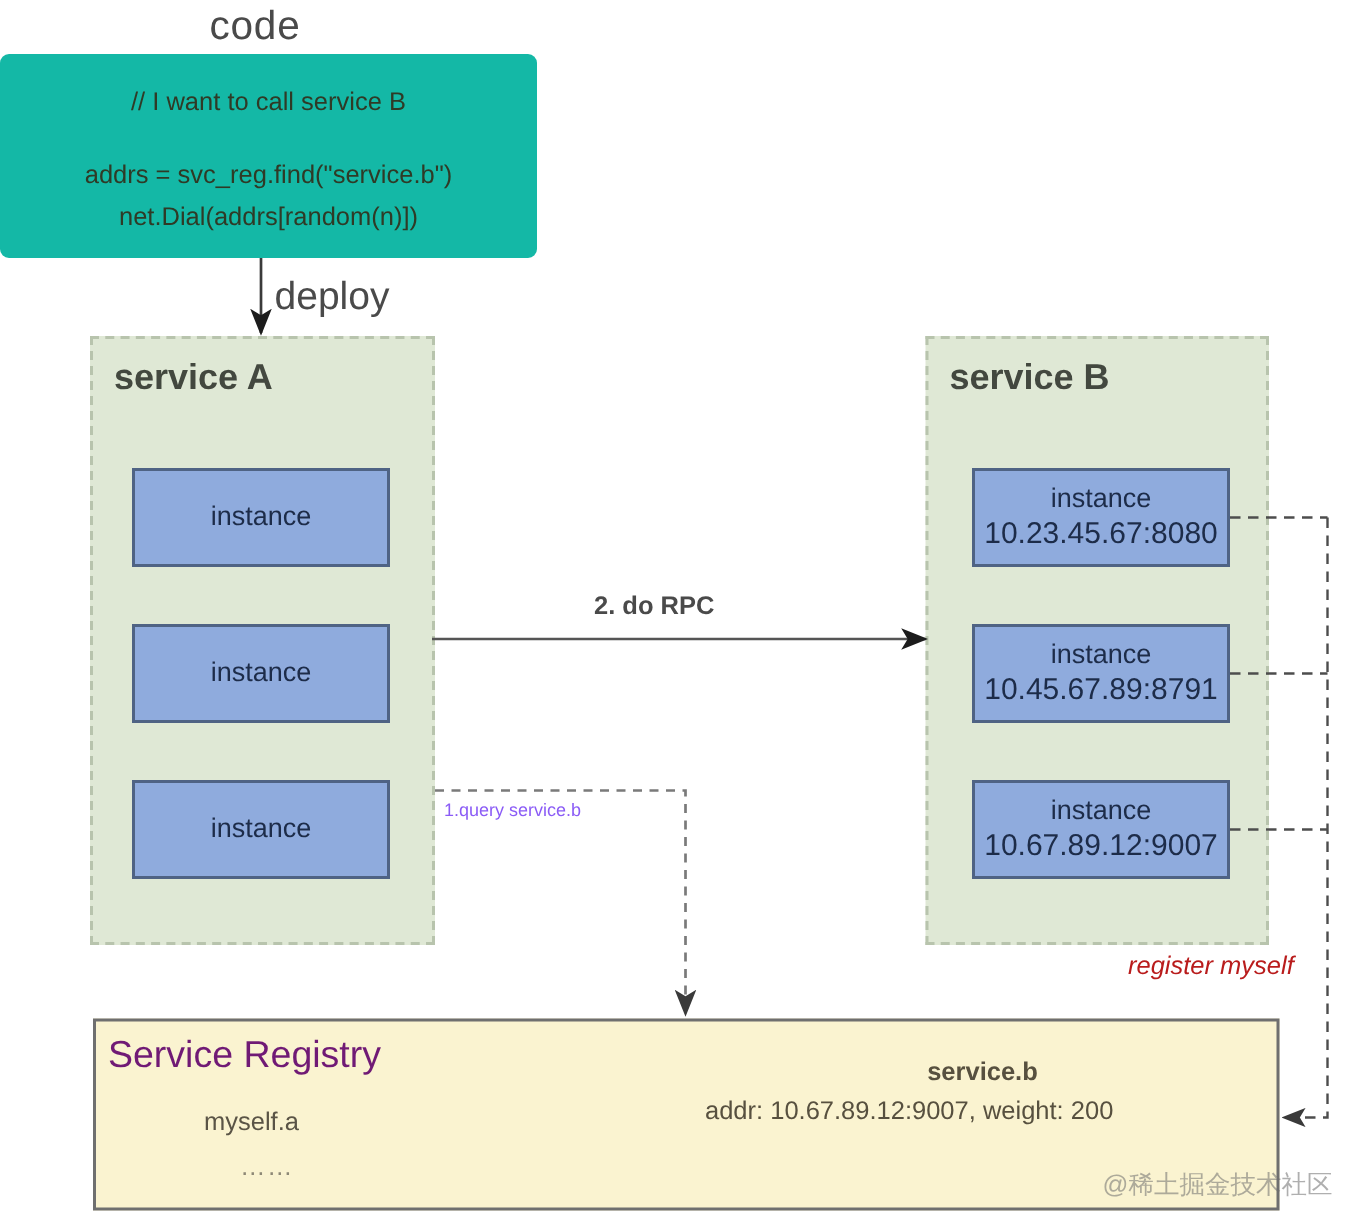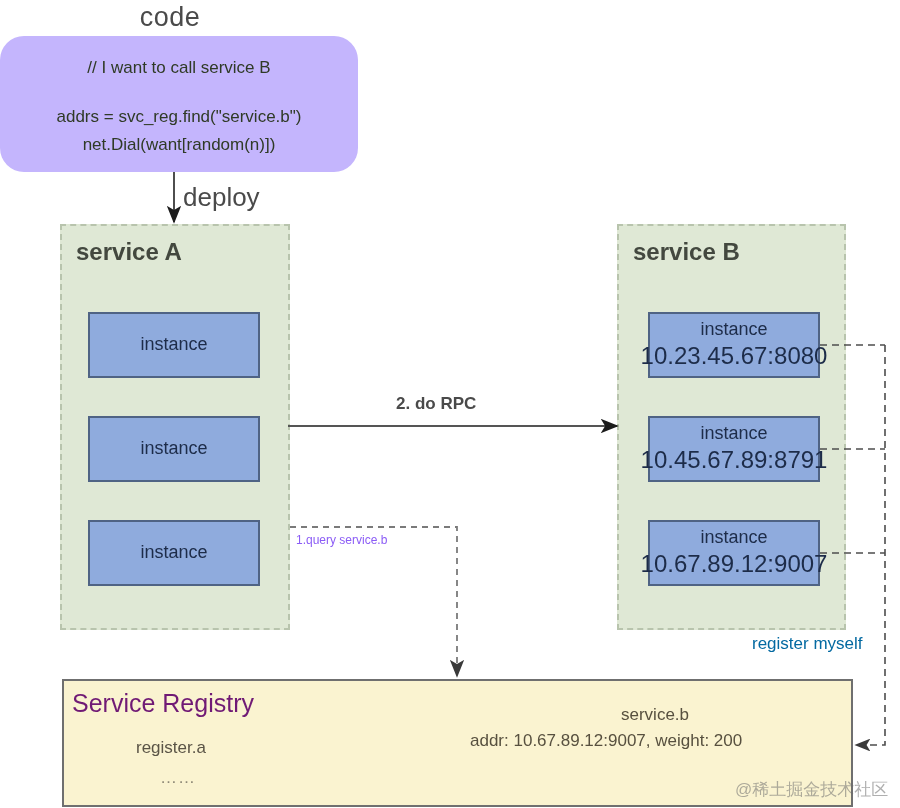--- a/index.html
+++ b/index.html
@@ -12,21 +12,21 @@
 
   
   .code-title{
     position:absolute;left:110px;top:2px;width:120px;
     text-align:center;font-size:27px;color:#4a4a4a;letter-spacing:.5px;
   }
 
   
   .code-box{
     position:absolute;left:0px;top:36px;width:358px;height:136px;
-    background:#c4b5fd;border-radius:24px;
+    background:#14b8a6;border-radius:6px;
     box-sizing:border-box;
   }
   .code-line{
     position:absolute;left:0;width:100%;text-align:center;
     color:#2f3a26;font-size:17px;white-space:pre;
   }
   .cl0{top:22px;}
   .cl1{top:71px;}
   .cl2{top:99px;}
 
@@ -46,21 +46,21 @@
     position:absolute;left:14px;top:12px;font-size:24px;color:#43483f;font-weight:bold;
   }
 
   
   .instance{
     position:absolute;background:#8fabdd;border:2px solid #4f6384;
     box-sizing:border-box;display:flex;flex-direction:column;
     align-items:center;justify-content:center;
     color:#1d2c49;font-size:18px;line-height:1.22;
   }
-  .instance .addr{font-size:24px;}
+  .instance .addr{font-size:20px;}
   .ia{left:88px;width:172px;height:66px;}
   .ia1{top:312px;}
   .ia2{top:416px;}
   .ia3{top:520px;}
   .ib{left:648px;width:172px;height:66px;}
   .ib1{top:312px;}
   .ib2{top:416px;}
   .ib3{top:520px;}
 
   
@@ -75,31 +75,31 @@
     position:absolute;left:136px;top:738px;font-size:17px;color:#5a5446;
   }
   .registry-dots{
     position:absolute;left:160px;top:768px;font-size:17px;color:#8d8876;
     letter-spacing:1px;
   }
   .registry-right{
     position:absolute;left:470px;top:702px;width:370px;
     font-size:17px;color:#57503f;line-height:1.55;
   }
-  .registry-right .rb-title{text-align:center;}
+  .registry-right .rb-title{text-align:center;font-weight:bold;}
 
   
   .rpc-label{
     position:absolute;left:396px;top:394px;font-size:17px;color:#4a4a4a;font-weight:bold;
   }
   .query-label{
     position:absolute;left:296px;top:533px;font-size:12px;color:#8b5cf6;
   }
   .register-label{
-    position:absolute;left:752px;top:634px;font-size:17px;color:#0369a1;
+    position:absolute;left:752px;top:634px;font-size:17px;color:#b91c1c;font-style:italic;
   }
 
   
   .watermark{
     position:absolute;left:735px;top:778px;font-size:17px;
     color:rgba(110,110,110,.55);white-space:nowrap;
   }
 
   svg#wires{position:absolute;left:0;top:0;width:900px;height:808px;
     pointer-events:none;}
@@ -107,21 +107,21 @@
 </head>
 <body>
 
 <div id="stage">
 
   <div class="code-title">code</div>
 
   <div class="code-box">
     <div class="code-line cl0">// I want to call service B</div>
     <div class="code-line cl1">addrs = svc_reg.find("service.b")</div>
-    <div class="code-line cl2">net.Dial(want[random(n)])</div>
+    <div class="code-line cl2">net.Dial(addrs[random(n)])</div>
   </div>
 
   <div class="deploy-label">deploy</div>
 
   <div class="service-box" id="service-a-box">
     <div class="service-title">service A</div>
   </div>
   <div class="instance ia ia1">
     <span>instance</span>
   </div>
@@ -169,21 +169,21 @@
     <path d="M820,553 L885,553" fill="none" stroke="#4d4d4d" stroke-width="1.6" stroke-dasharray="7,5"></path>
     <path d="M885,345 L885,745 L856,745" fill="none" stroke="#4d4d4d" stroke-width="1.6" stroke-dasharray="7,5" marker-end="url(#arrowDash)"></path>
   </svg>
 
   <div class="rpc-label">2. do RPC</div>
   <div class="query-label">1.query service.b</div>
   <div class="register-label">register myself</div>
 
   <div id="registry-box"></div>
   <div class="registry-title">Service Registry</div>
-  <div class="registry-sa">register.a</div>
+  <div class="registry-sa">myself.a</div>
   <div class="registry-dots">……</div>
   <div class="registry-right">
     <div class="rb-title">service.b</div>
     <div>addr: 10.67.89.12:9007, weight: 200</div>
   </div>
 
   <div class="watermark">@稀土掘金技术社区</div>
 </div>
 
 </body></html>

